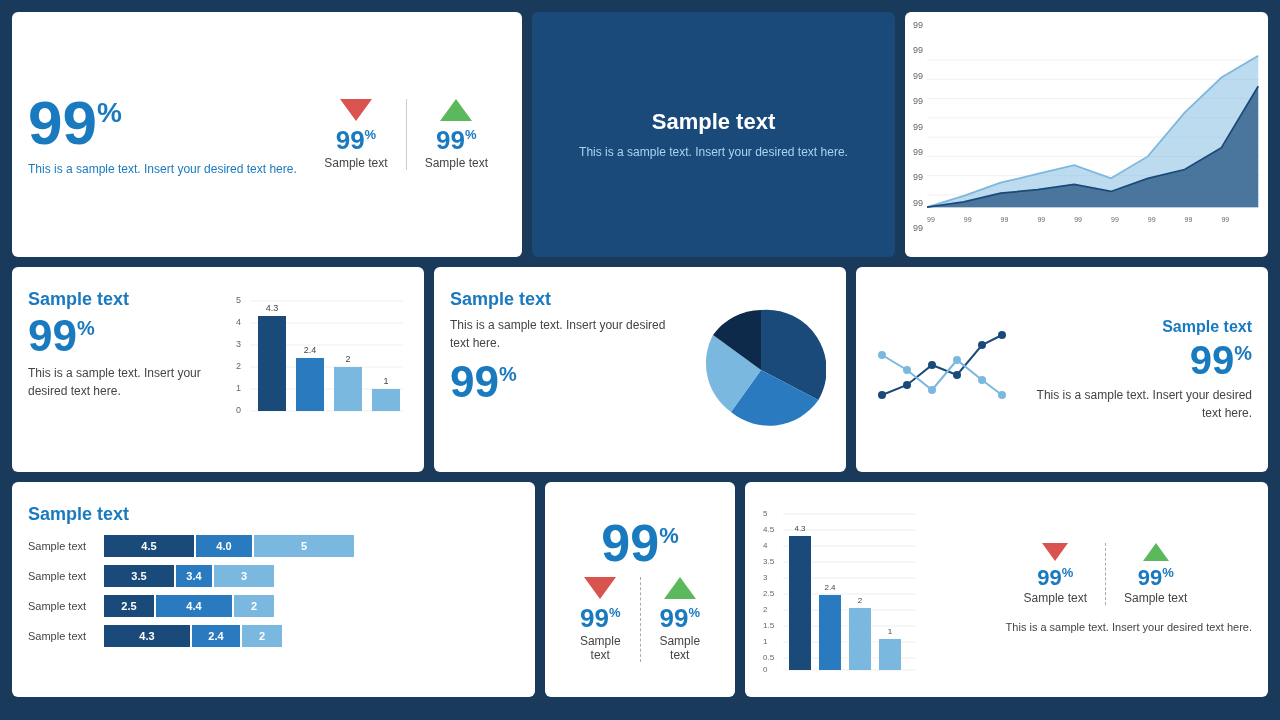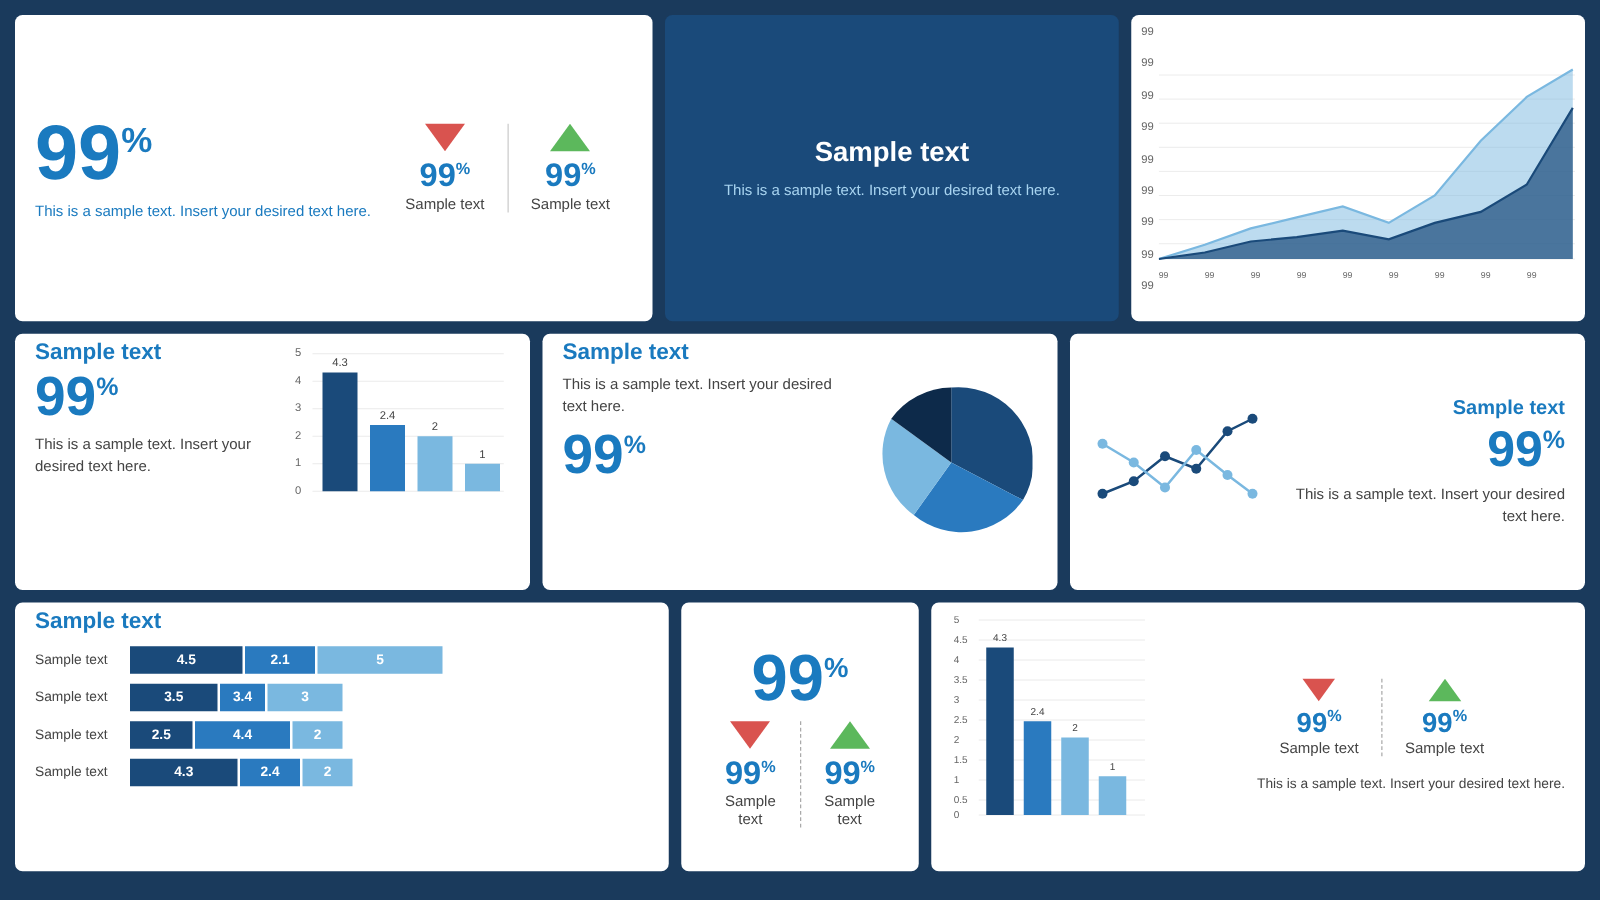--- a/index.html
+++ b/index.html
@@ -31,21 +31,21 @@
     }
     
     .row3 {
       display: grid;
       grid-template-columns: 1fr 190px 1fr;
       grid-gap: 10px;
     }
     .card {
       background: #fff;
       border-radius: 6px;
-      padding: 4px 16px;
+      padding: 22px 16px;
       overflow: hidden;
     }
     .card-dark {
       background: #1a4a7a;
       border-radius: 6px;
       padding: 14px 16px;
       overflow: hidden;
     }
     
     .card1 {
@@ -435,21 +435,21 @@
   <div class="row3">
 
     <div class="card card-r3-left">
       <div class="card-section-title">Sample text</div>
       <div class="horiz-bar-chart">
 
         <div class="hbar-row">
           <div class="hbar-label">Sample text</div>
           <div class="hbar-segments">
             <div class="hbar-seg1" style="width:90px">4.5</div>
-            <div class="hbar-seg2" style="width:56px">2.1</div>
+            <div class="hbar-seg2" style="width:56px">4.0</div>
             <div class="hbar-seg3" style="width:100px">5</div>
           </div>
         </div>
 
         <div class="hbar-row">
           <div class="hbar-label">Sample text</div>
           <div class="hbar-segments">
             <div class="hbar-seg1" style="width:70px">3.5</div>
             <div class="hbar-seg2" style="width:36px">3.4</div>
             <div class="hbar-seg3" style="width:60px">3</div>

